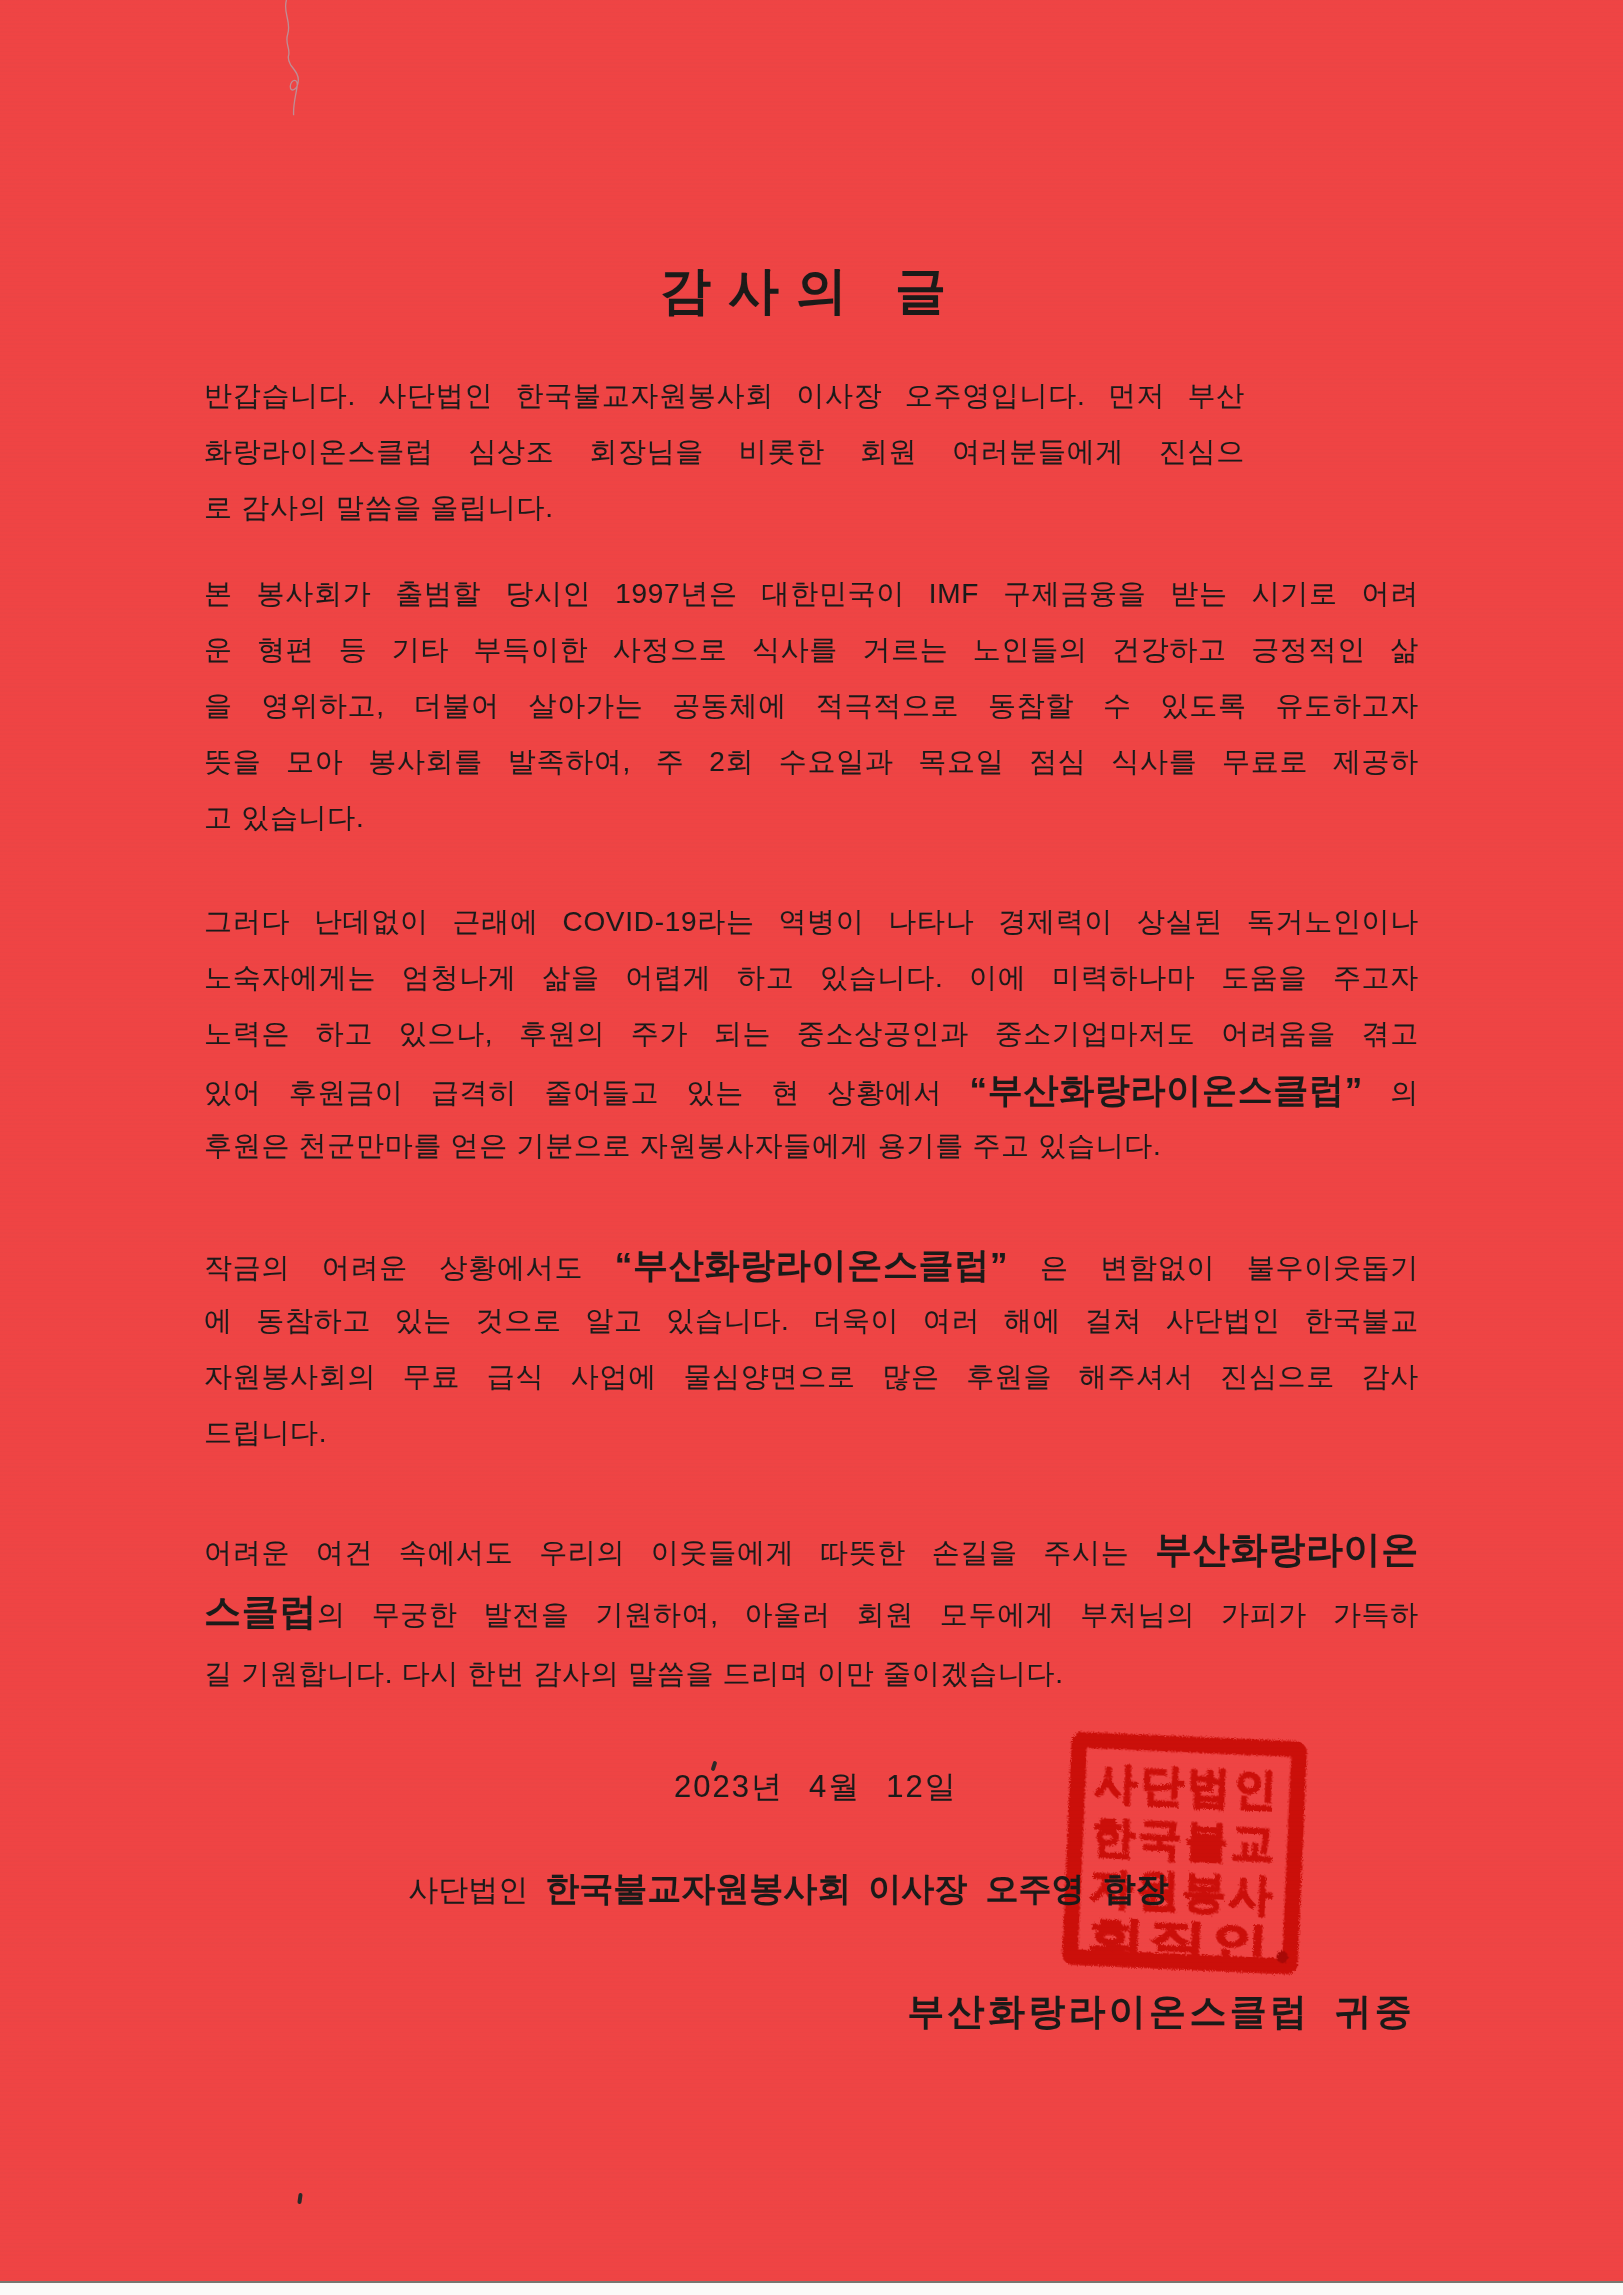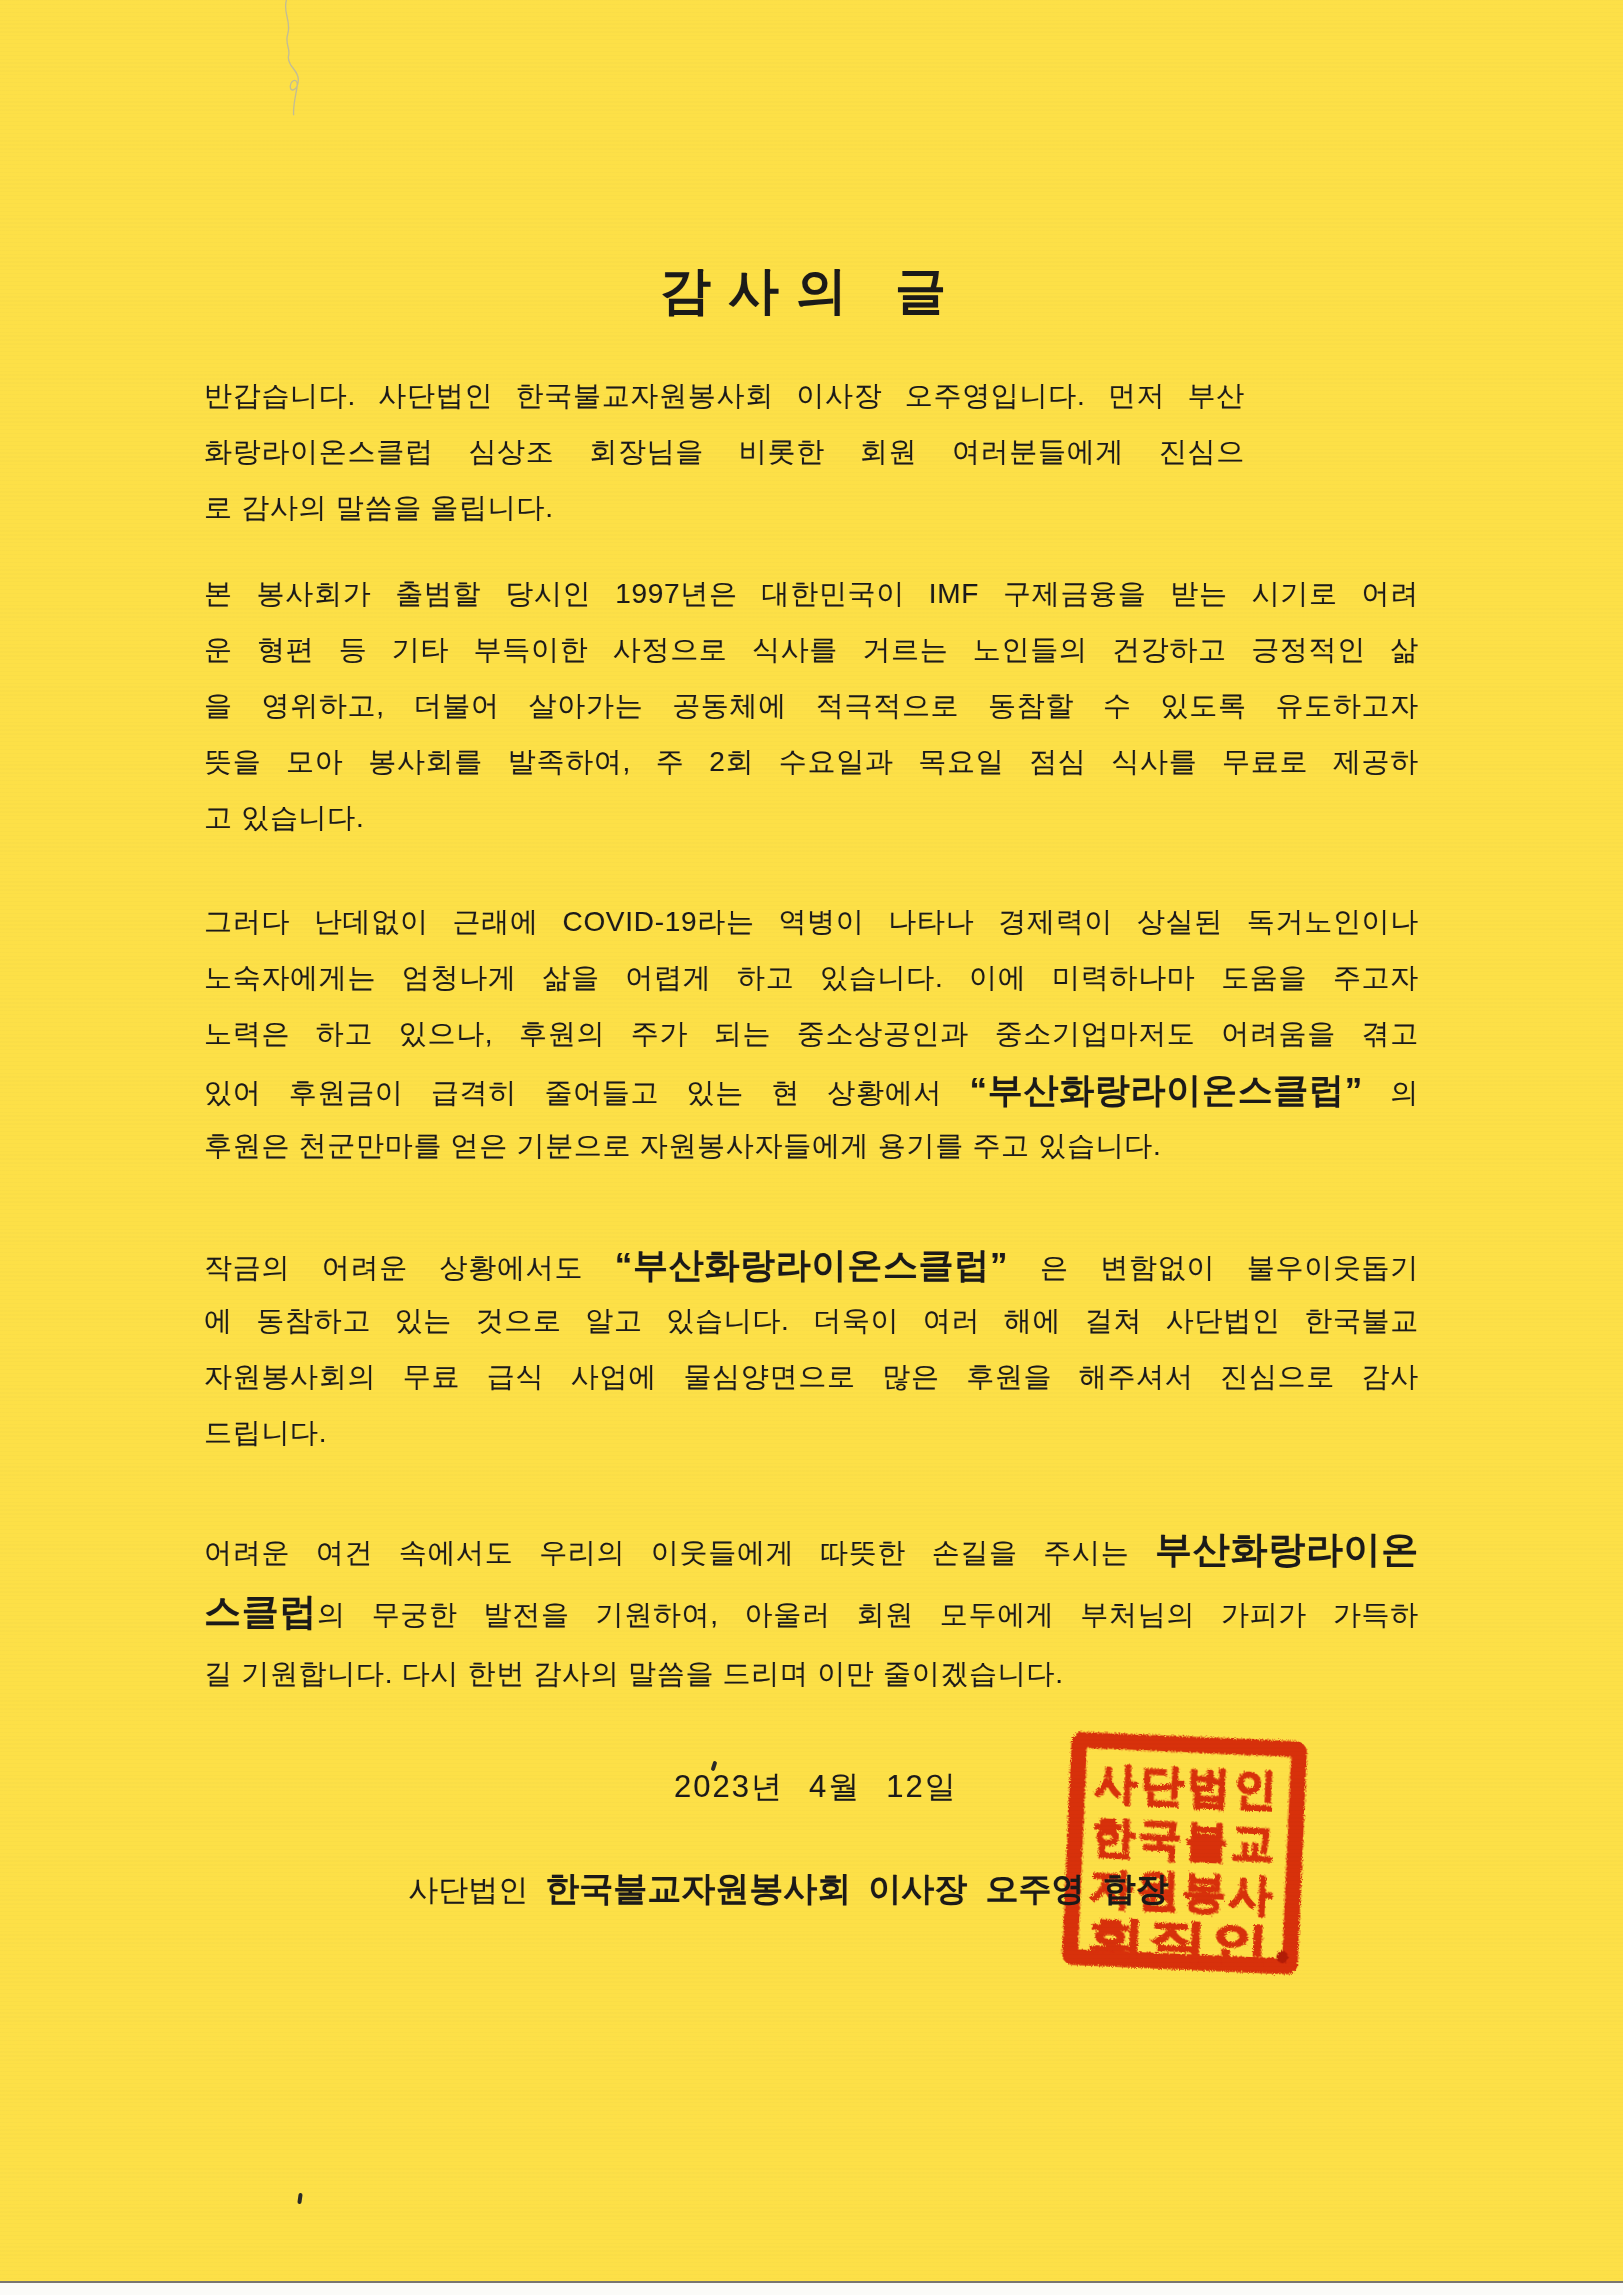--- a/index.html
+++ b/index.html
@@ -1,19 +1,19 @@
 <!DOCTYPE html>
 <html style="font-size:10.5px"><head>
 <meta charset="utf-8">
 <style>
   html,body{margin:0;padding:0;background:#e6e5e2;}
   .page{
     position:relative;
     width:1623px;height:2295px;
-    background:#fde047;
+    background:#ef4444;
     font-family:"Liberation Sans","DejaVu Sans",sans-serif;
     color:#1b1a18;
     overflow:hidden;
   }
   
   .page::after{
     content:"";position:absolute;inset:0;pointer-events:none;
     background:repeating-linear-gradient(180deg,rgba(70,70,80,.015) 0 1.3px,rgba(0,0,0,0) 1.3px 3.9px);
   }
   .inkfx{ text-shadow:0.5px 0 0 rgba(150,60,20,.16), -0.5px 0 0 rgba(20,60,150,.16); }
@@ -141,20 +141,21 @@
     <g filter="url(#rough)">
       <rect x="16" y="16" width="336" height="332" rx="5" fill="none" stroke="#d92d1c" stroke-width="24"></rect>
       <text x="42" y="102" textLength="284" lengthAdjust="spacingAndGlyphs">사단법인</text>
       <text x="42" y="184" textLength="284" lengthAdjust="spacingAndGlyphs">한국불교</text>
       <text x="42" y="262" textLength="284" lengthAdjust="spacingAndGlyphs">자원봉사</text>
       <text x="42" y="338" textLength="284" lengthAdjust="spacingAndGlyphs">회직인</text>
       <circle cx="340" cy="334" r="9" fill="#b01208"></circle>
     </g>
   </svg>
 
+  <div class="recipient inkfx">부산화랑라이온스클럽 귀중</div>
 
   <div class="speck a"></div>
   <div class="speck b"></div>
   <div class="scan-edge"></div>
   <div class="scan-below"></div>
 
 </div>
 
 
 </body></html>

